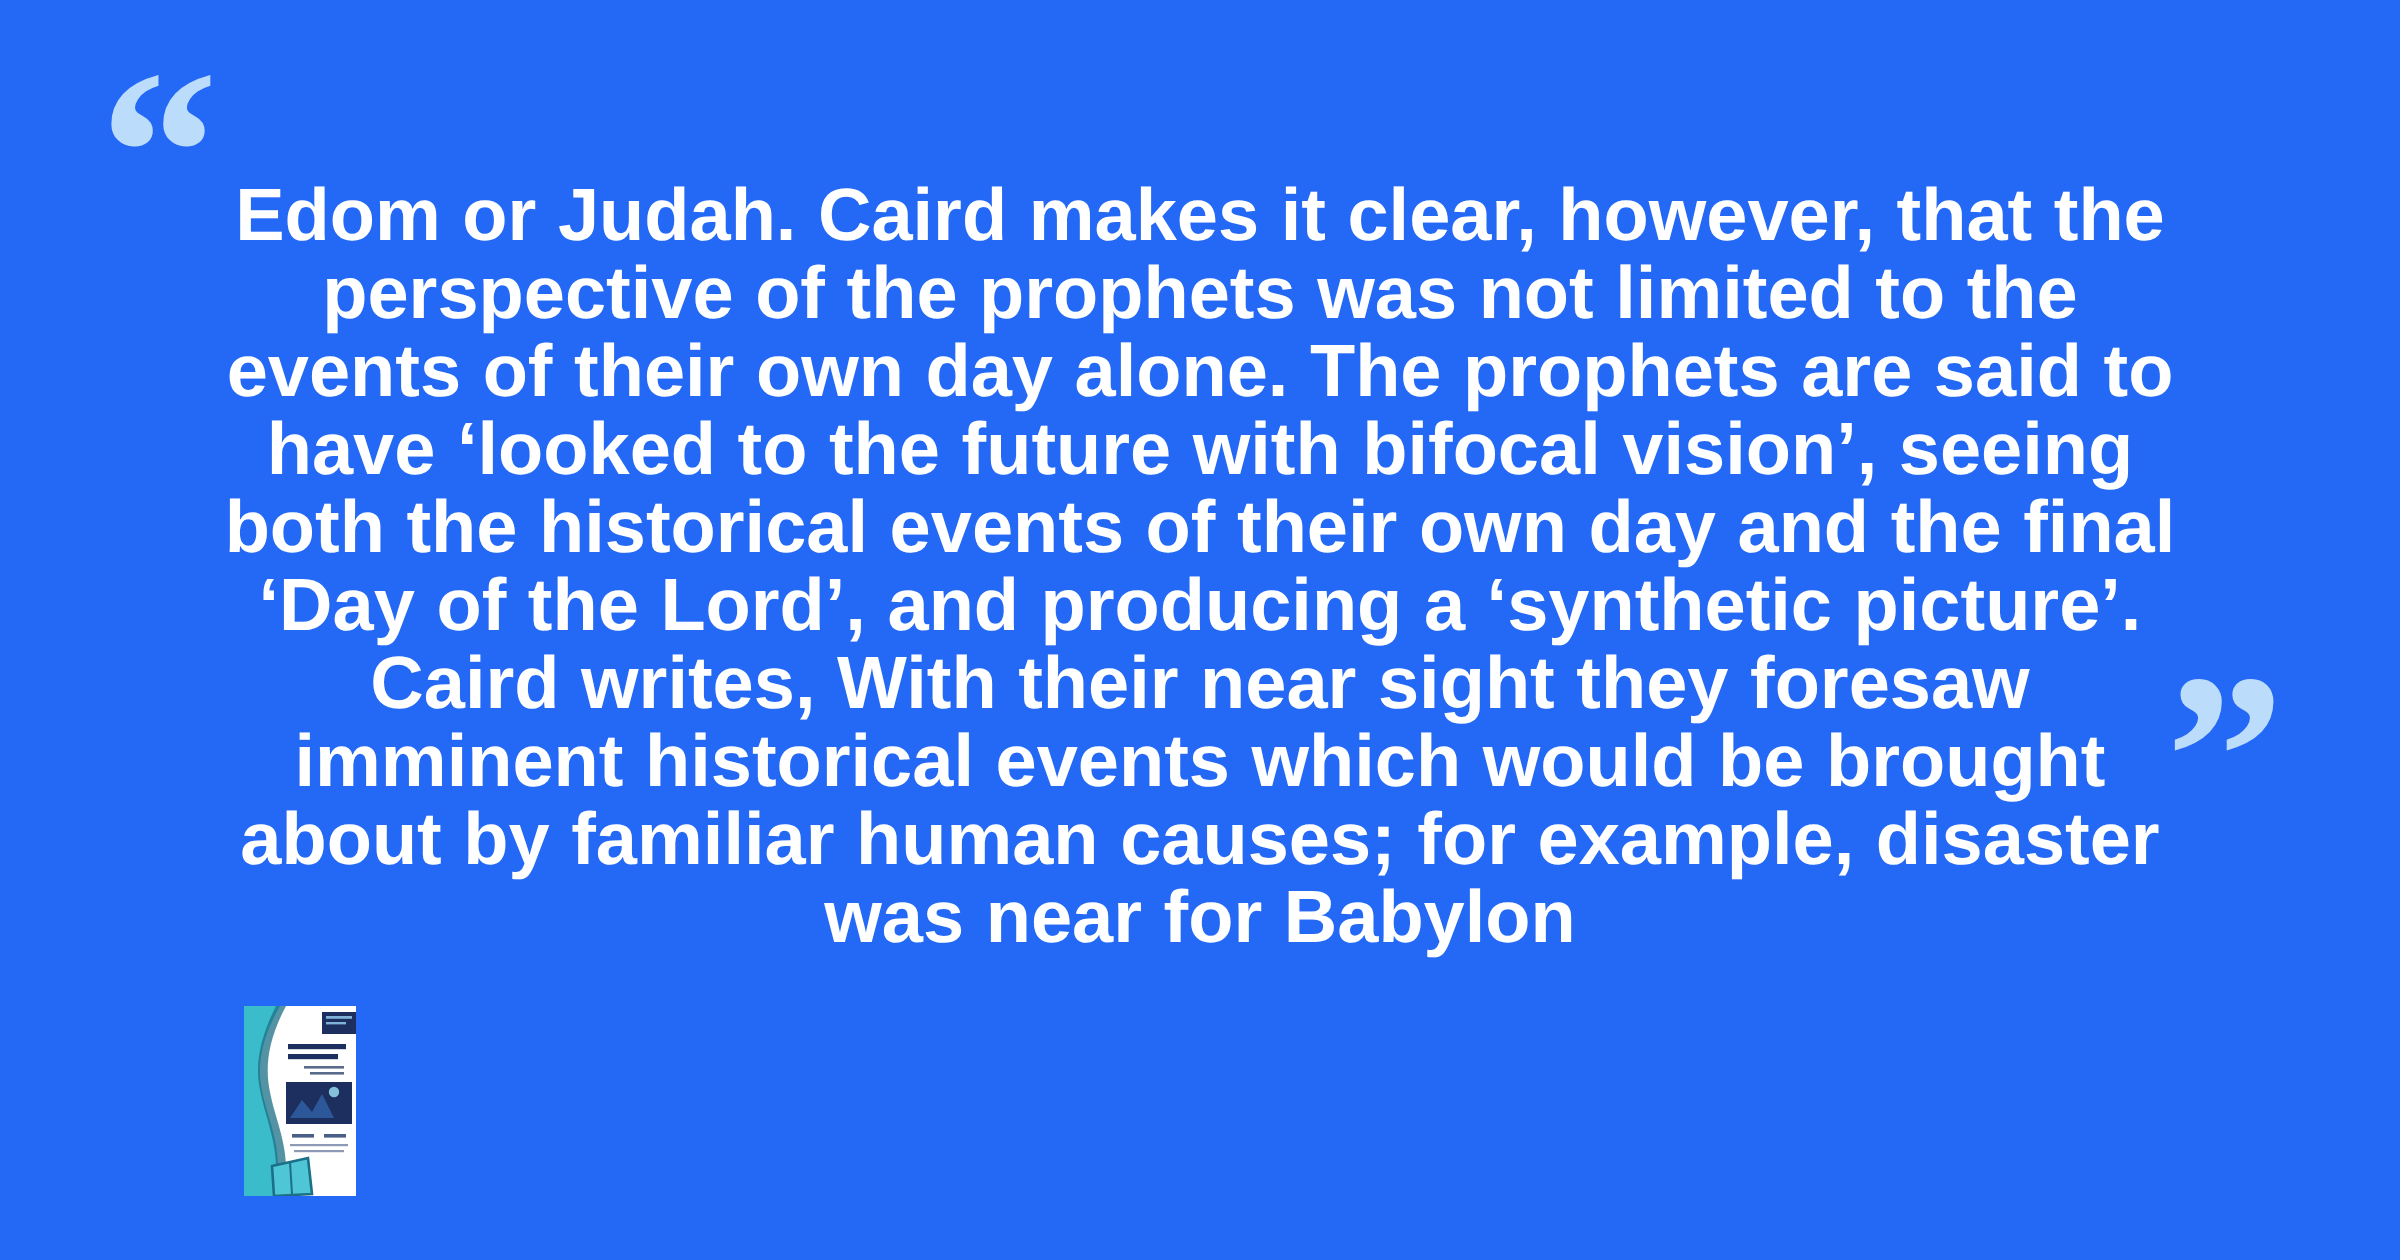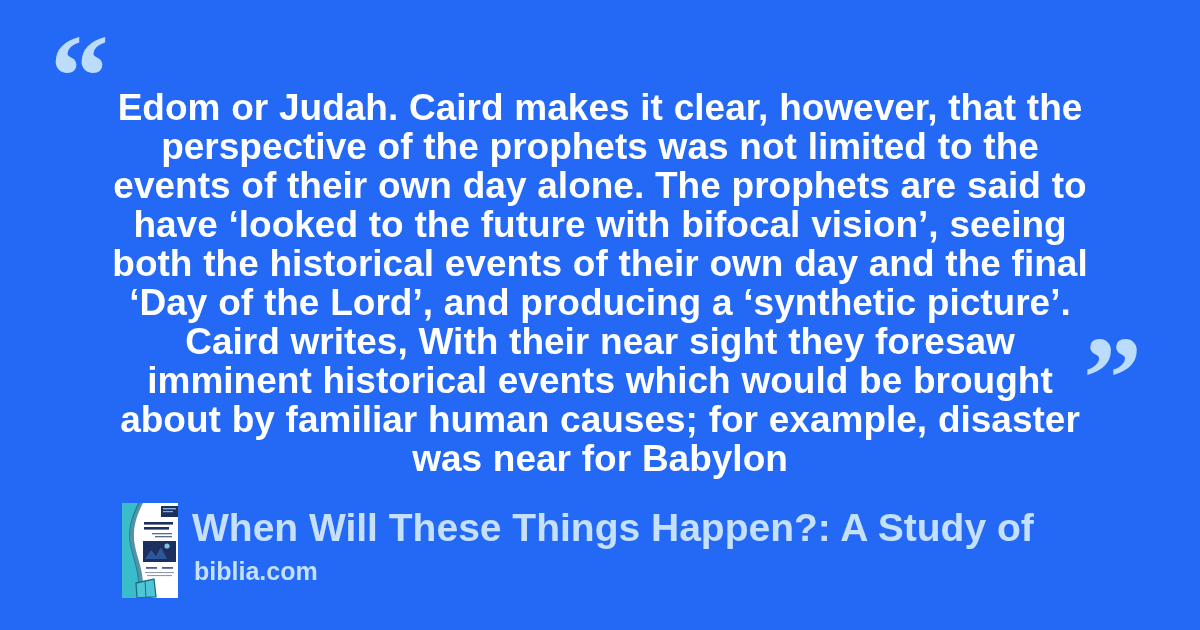--- a/index.html
+++ b/index.html
@@ -153,20 +153,16 @@
         <rect x="40" y="64" width="11" height="1.8" fill="#4a5f86"></rect>
         <rect x="23" y="69" width="29" height="1.1" fill="#8d9ab5"></rect>
         <rect x="25" y="72" width="25" height="1.1" fill="#8d9ab5"></rect>
 
         <path d="M14,80 L32,76 L34,94 L15,95 Z" fill="#4fc6d6"></path>
         <path d="M14,80 L32,76 L34,94 L15,95 Z" fill="none" stroke="#1b6f86" stroke-width="1.3"></path>
         <path d="M23,78 L24,94" stroke="#1b6f86" stroke-width="1" fill="none"></path>
       </svg>
     </div>
 
-    <div class="footer-text">
-      <div class="book-title">When Will These Things Happen?: A Study of</div>
-      <div class="site-name">biblia.com</div>
-    </div>
 
   </div>
 
 </div>
 
 </body></html>

